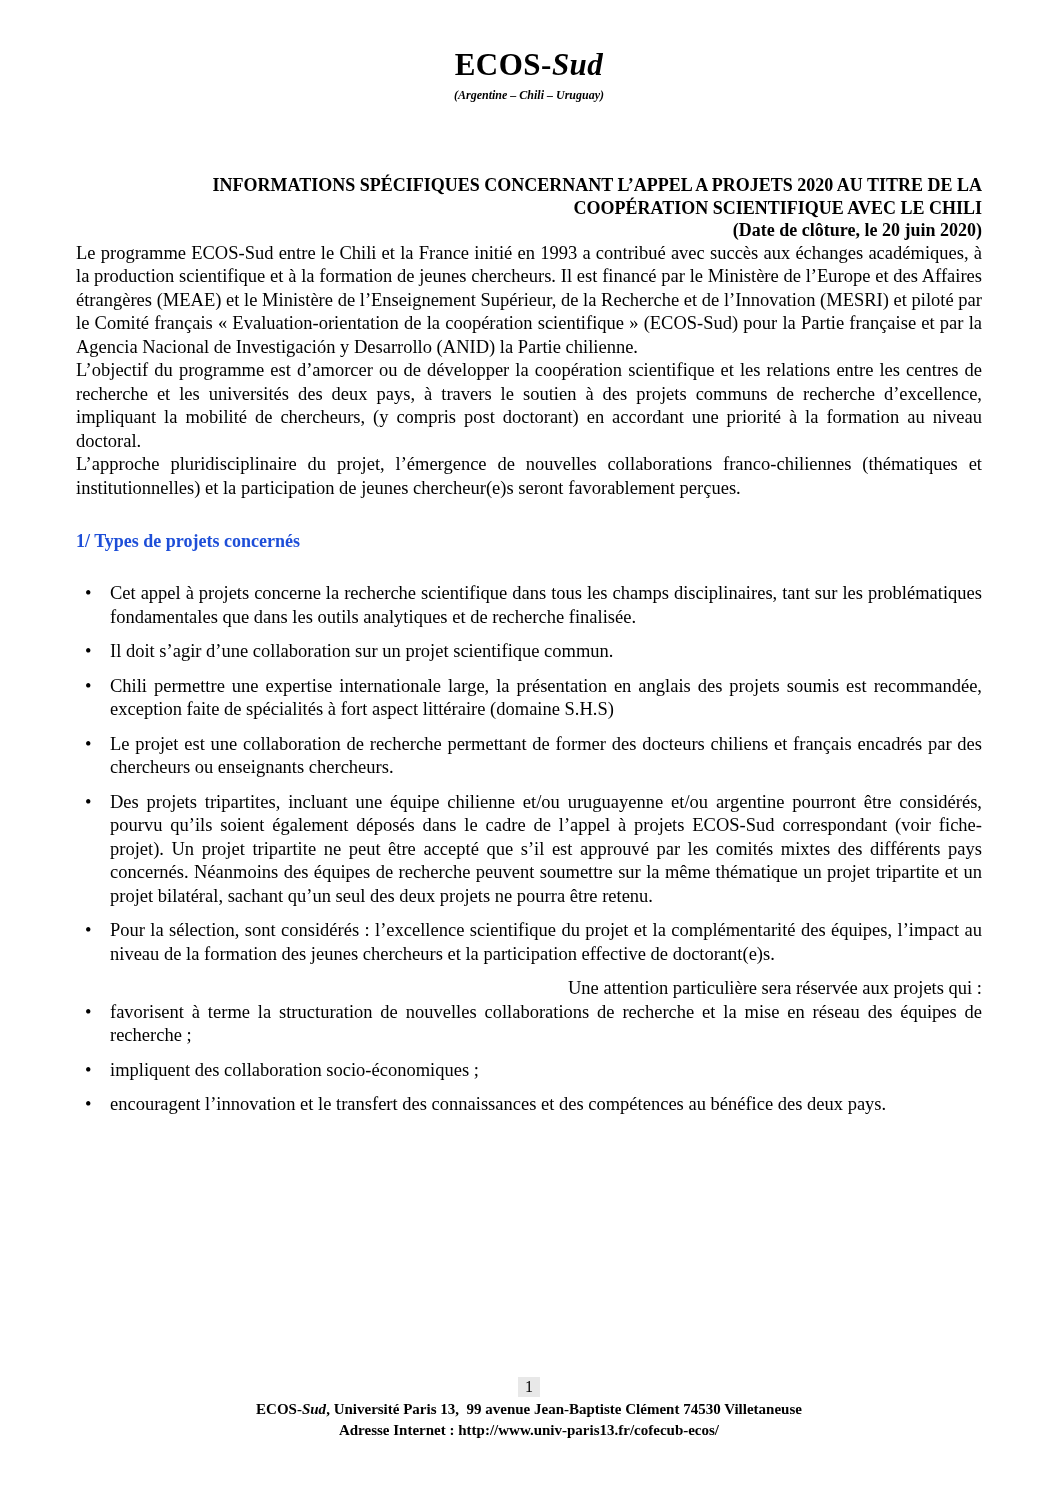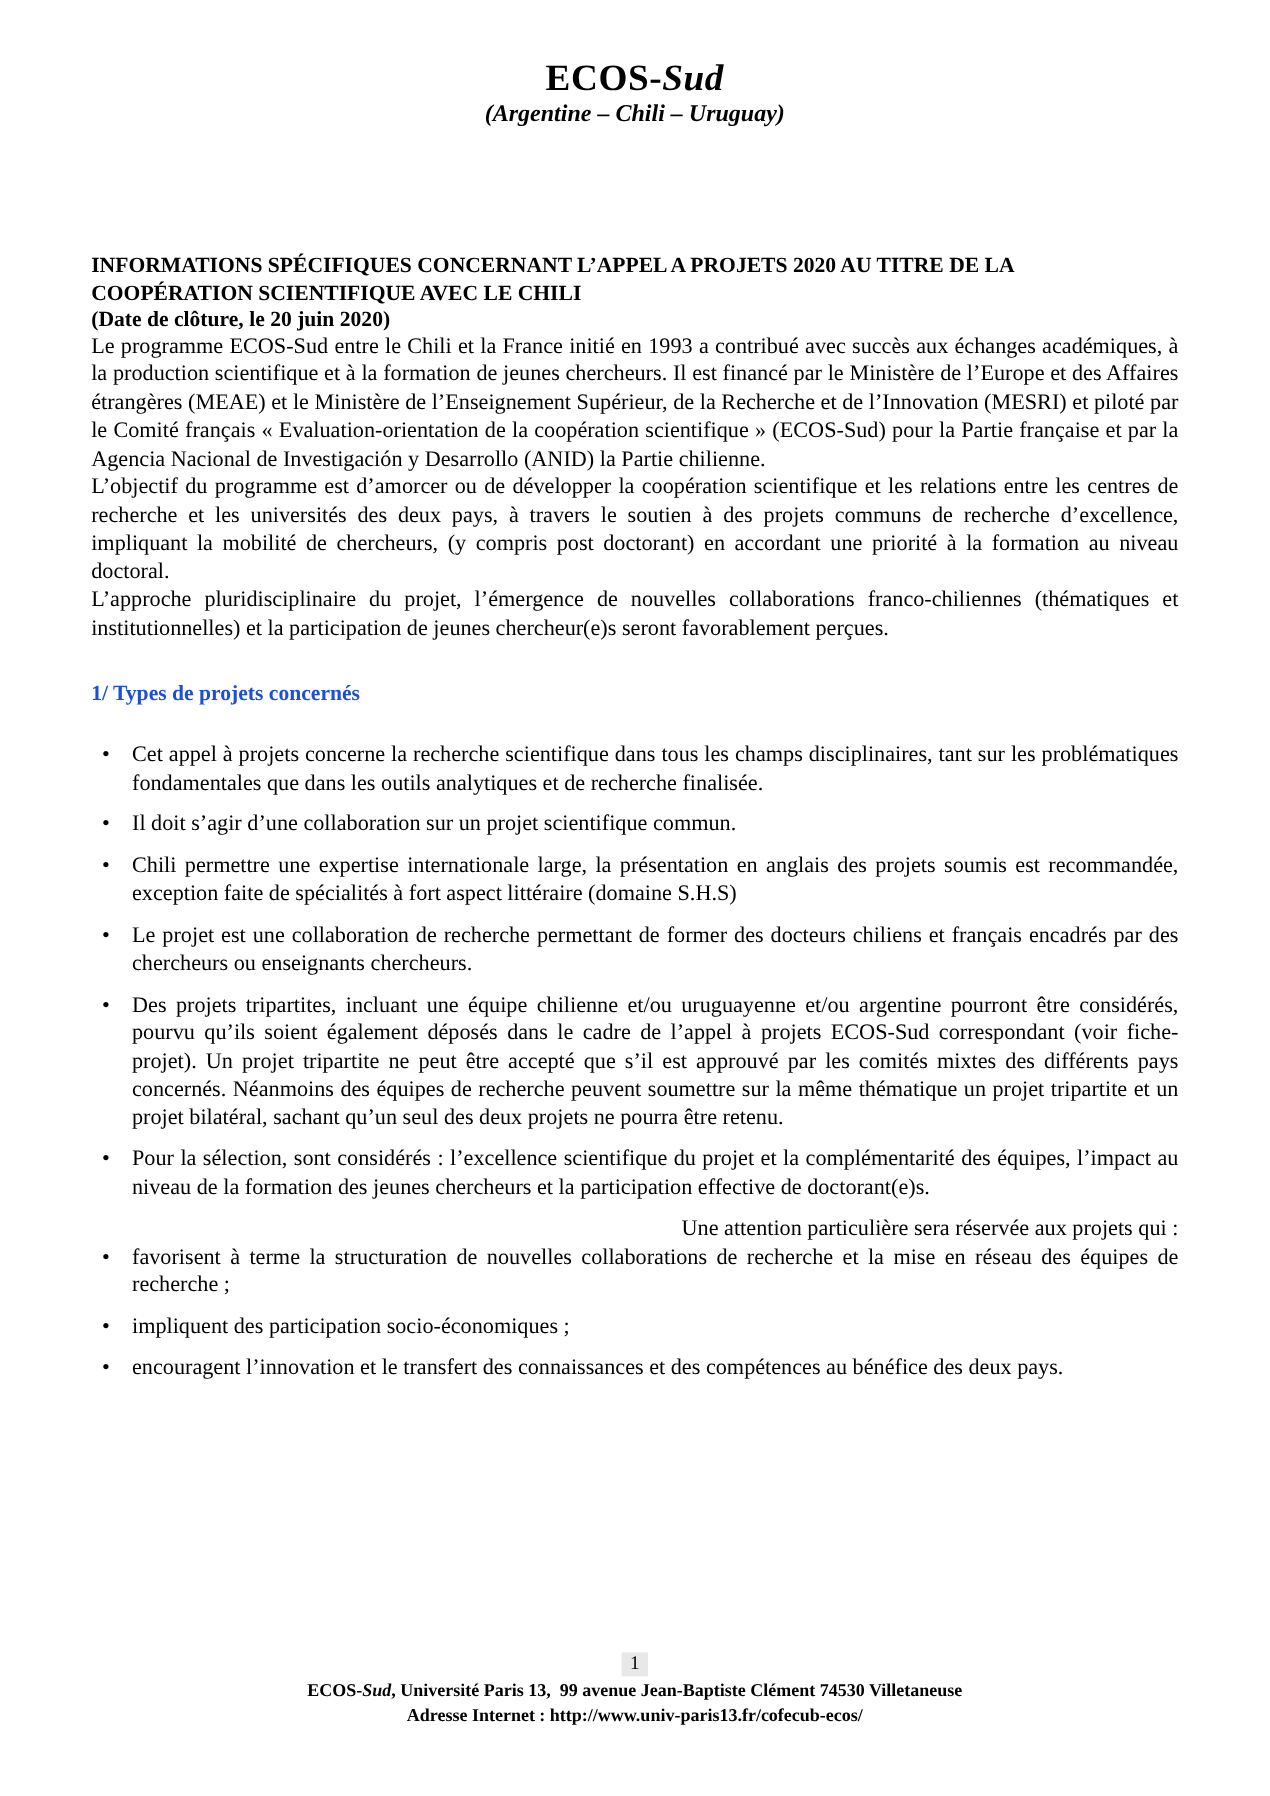--- a/index.html
+++ b/index.html
@@ -25,29 +25,29 @@
     text-align: center;
     font-size: 31px;
     font-weight: bold;
     line-height: 38px;
     letter-spacing: 0.5px;
   }
   .doc-title .italic { font-style: italic; }
   .doc-subtitle {
     margin-top: 1px;
     text-align: center;
-    font-size: 20px;
+    font-size: 12px;
     font-weight: bold;
     font-style: italic;
     line-height: 20px;
   }
   
   .main-heading {
-    margin-top: 105px;
-    text-align: left;
+    margin-top: 69px;
+    text-align: right;
     font-size: 18px;
     font-weight: bold;
     line-height: 22.5px;
   }
   
   .body-text {
     font-size: 18.5px;
     line-height: 23.5px;
     text-align: justify;
   }
@@ -143,21 +143,21 @@
       <li><span>Chili permettre une expertise internationale large, la présentation en anglais des projets soumis est recommandée, exception faite de spécialités à fort aspect littéraire (domaine S.H.S)</span></li>
       <li><span>Le projet est une collaboration de recherche permettant de former des docteurs chiliens et français encadrés par des chercheurs ou enseignants chercheurs.</span></li>
       <li><span>Des projets tripartites, incluant une équipe chilienne et/ou uruguayenne et/ou argentine pourront être considérés, pourvu qu’ils soient également déposés dans le cadre de l’appel à projets ECOS-Sud correspondant (voir fiche-projet). Un projet tripartite ne peut être accepté que s’il est approuvé par les comités mixtes des différents pays concernés. Néanmoins des équipes de recherche peuvent soumettre sur la même thématique un projet tripartite et un projet bilatéral, sachant qu’un seul des deux projets ne pourra être retenu.</span></li>
       <li><span>Pour la sélection, sont considérés : l’excellence scientifique du projet et la complémentarité des équipes, l’impact au niveau de la formation des jeunes chercheurs et la participation effective de doctorant(e)s.</span></li>
     </ul>
 
     <p class="para attention-intro">Une attention particulière sera réservée aux projets qui :</p>
 
     <ul class="bullets">
       <li><span>favorisent à terme la structuration de nouvelles collaborations de recherche et la mise en réseau des équipes de recherche ;</span></li>
-      <li><span>impliquent des participation socio-économiques ;</span></li>
+      <li><span>impliquent des collaboration socio-économiques ;</span></li>
       <li><span>encouragent l’innovation et le transfert des connaissances et des compétences au bénéfice des deux pays.</span></li>
     </ul>
 
   </div>
 
   <div class="footer">
     <div class="page-number-wrap">
       <span class="page-number">1</span>
     </div>
     <div class="footer-line"><span>ECOS-</span><span class="italic">Sud</span><span>, Université Paris 13,  99 avenue Jean-Baptiste Clément 74530 Villetaneuse</span></div>

